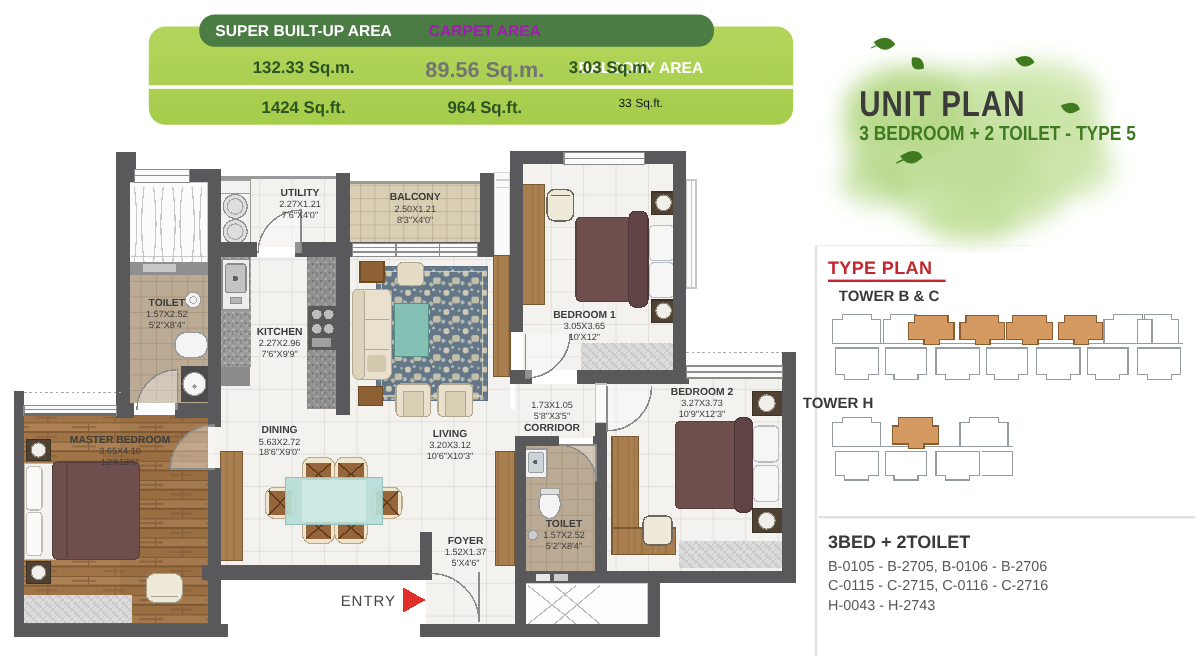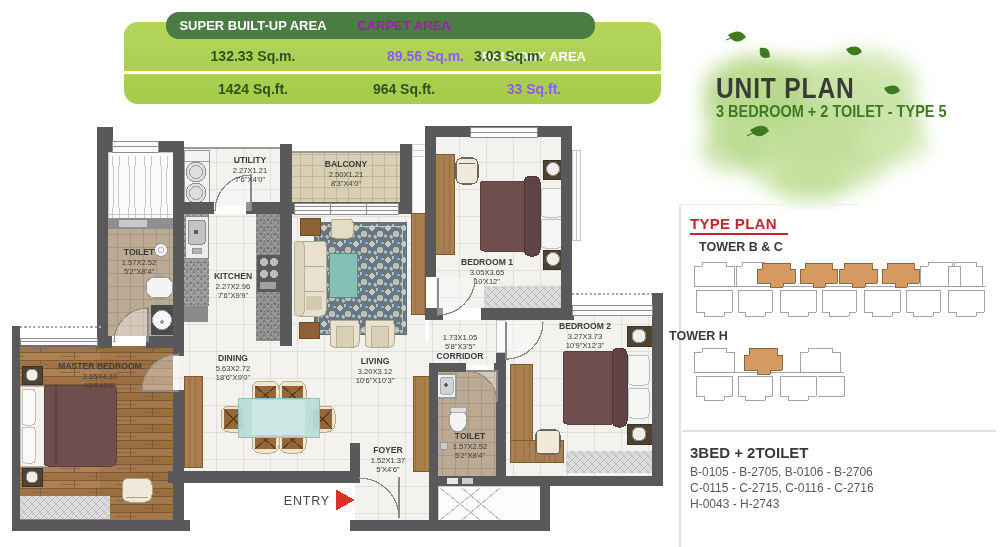--- a/index.html
+++ b/index.html
@@ -15,28 +15,28 @@
 
 <div class="abs" style="left:166px;top:12px;width:429px;height:27px;background:#4a7c43;border-radius:13px;"></div>
 
 <div class="abs" style="left:178px;top:18px;width:150px;text-align:center;color:#fff;font-weight:bold;font-size:13px;">SUPER BUILT-UP AREA</div>
 
 <div class="abs" style="left:344px;top:18px;width:120px;text-align:center;color:#a21caf;font-weight:bold;font-size:13px;">CARPET AREA</div>
 
 <div class="abs" style="left:474px;top:18px;width:120px;text-align:center;color:#fff;font-weight:bold;font-size:13px;margin-top:31px;">BALCONY AREA</div>
 
 <div class="abs" style="left:178px;top:48px;width:150px;text-align:center;color:#2b5423;font-weight:bold;font-size:14px;">132.33 Sq.m.</div>
-<div class="abs" style="left:344px;top:48px;width:120px;text-align:right;color:#8b5cf6;font-weight:bold;font-size:14px;">89.56 Sq.m.</div>
+<div class="abs" style="left:344px;top:48px;width:120px;text-align:center;color:#737373;font-weight:bold;font-size:18px;">89.56 Sq.m.</div>
 <div class="abs" style="left:474px;top:48px;width:120px;text-align:left;color:#2b5423;font-weight:bold;font-size:14px;">3.03 Sq.m.</div>
 
 <div class="abs" style="left:124px;top:71px;width:537px;height:3px;background:#ffffff;"></div>
 
 <div class="abs" style="left:178px;top:81px;width:150px;text-align:center;color:#2b5423;font-weight:bold;font-size:14px;">1424 Sq.ft.</div>
 <div class="abs" style="left:344px;top:81px;width:120px;text-align:center;color:#2b5423;font-weight:bold;font-size:14px;">964 Sq.ft.</div>
-<div class="abs" style="left:474px;top:81px;width:120px;text-align:center;color:#8b5cf6;font-weight:bold;font-size:14px;">33 Sq.ft.</div>
+<div class="abs" style="left:474px;top:81px;width:120px;text-align:center;color:#0f172a;font-weight:normal;font-size:10px;">33 Sq.ft.</div>
 
 <svg class="abs" style="left:660px;top:0px;" width="340" height="210" viewBox="0 0 340 210">
   <defs>
         <filter id="wc" x="-40%" y="-40%" width="180%" height="180%">
           <feGaussianBlur stdDeviation="9"></feGaussianBlur>
         </filter>
       </defs>
 
   <g filter="url(#wc)">
     <ellipse cx="128" cy="112" rx="86" ry="55" fill="#c9e3a6" opacity="0.9"></ellipse>

